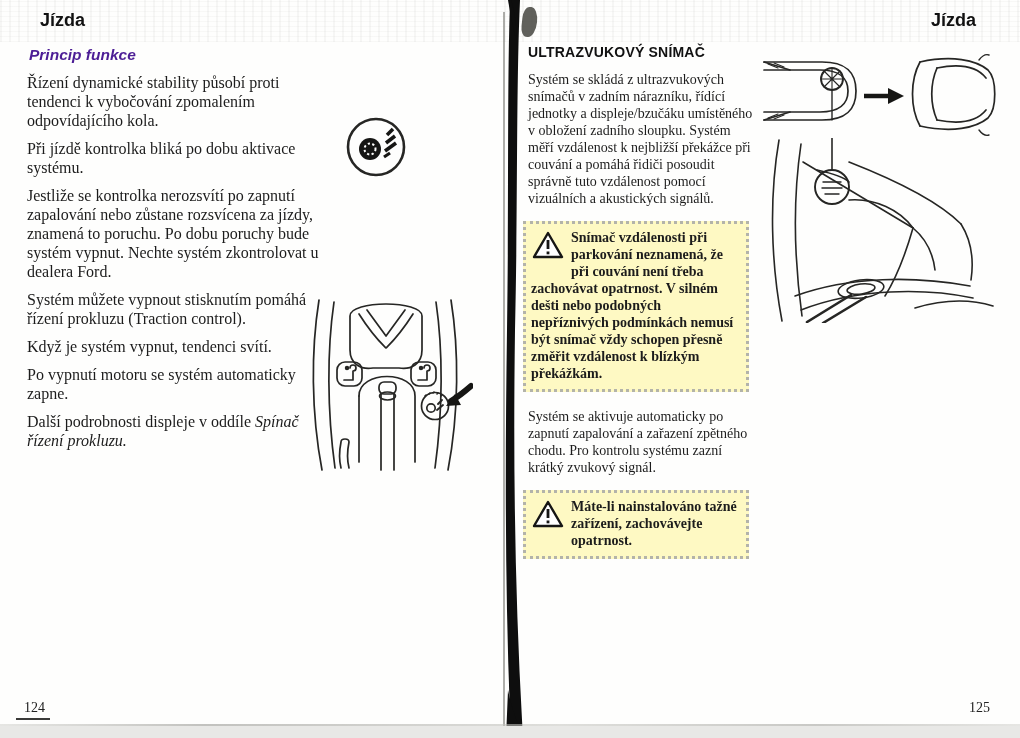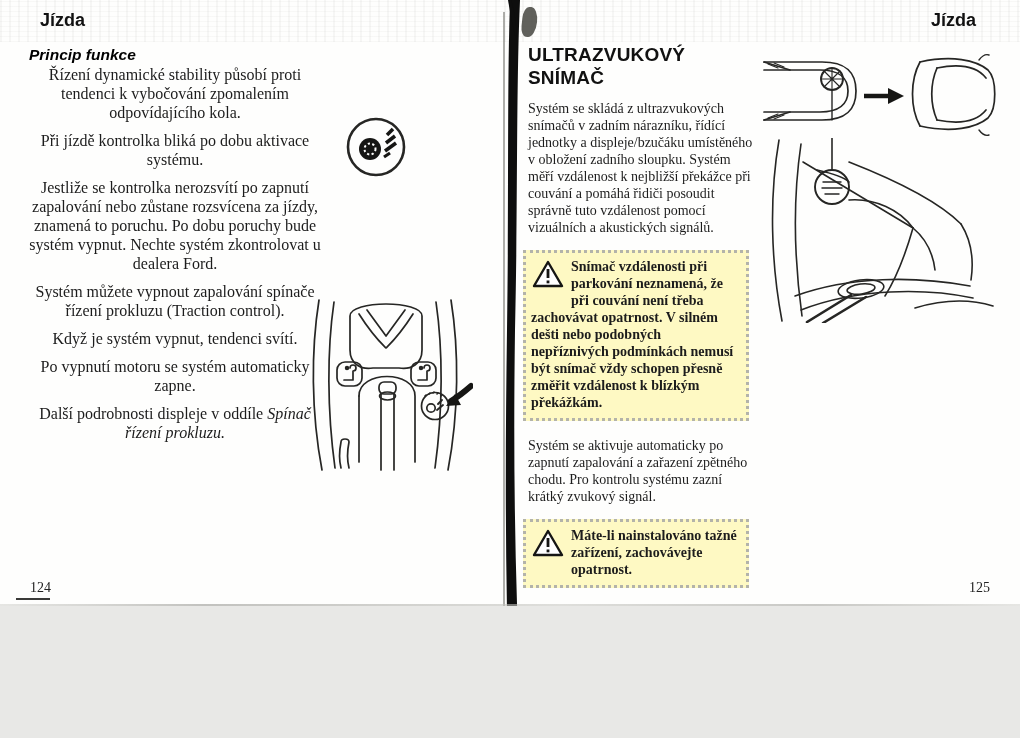--- a/index.html
+++ b/index.html
@@ -1,17 +1,17 @@
 <!DOCTYPE html>
 <html><head>
 <meta charset="utf-8">
 <style>
   html,body{margin:0;padding:0;background:#e8e8e6;}
   .sheet{
-    position:relative;width:1020px;height:606px;background:#fefefd;
+    position:relative;width:1020px;height:726px;background:#fefefd;
     font-family:"Liberation Serif",serif;color:#1c1c1c;overflow:hidden;
   }
   
   .scan-noise{
     position:absolute;top:0;left:0;width:100%;height:42px;
     background:
       repeating-linear-gradient(90deg, rgba(110,110,104,.10) 0 2px, transparent 2px 9px),
       repeating-linear-gradient(0deg, rgba(110,110,104,.08) 0 1px, transparent 1px 5px);
     opacity:.55;pointer-events:none;
   }
@@ -22,37 +22,37 @@
   }
   .page-header{
     position:absolute;top:10px;
     font-family:"Liberation Sans",sans-serif;font-weight:bold;font-size:18px;color:#111;
   }
   .page-header.left{left:40px;}
   .page-header.right{right:44px;}
   .page-number{
     position:absolute;bottom:10px;font-size:14px;color:#222;
   }
-  .page-number.left{left:30px;}
+  .page-number.left{left:24px;}
   .page-number.right{right:30px;margin-left:40px;}
   .pageno-mark{position:absolute;left:16px;bottom:6px;width:34px;height:2px;background:#3a3a38;}
 
   
   .col-left{position:absolute;left:27px;top:46px;width:296px;}
   .section-title{
     font-family:"Liberation Sans",sans-serif;font-style:italic;font-weight:bold;
-    font-size:15.5px;margin:0 0 1px 2px;color:#000000;
-  }
-  .col-left p{font-size:16px;line-height:19px;margin:0 0 9px;text-align:center;}
+    font-size:15.5px;margin:0 0 9px 2px;color:#4c1d95;
+  }
+  .col-left p{font-size:16px;line-height:19px;margin:0 0 9px;}
   .col-left em{font-style:italic;}
 
   
   .col-right{position:absolute;left:528px;top:44px;width:226px;}
   .main-heading{
-    font-family:"Liberation Sans",sans-serif;font-weight:bold;font-size:19px;
+    font-family:"Liberation Sans",sans-serif;font-weight:bold;font-size:14px;
     line-height:1.2;margin:0 0 10px;color:#111;letter-spacing:.2px;
   }
   .col-right p{font-size:14px;line-height:17px;margin:0 0 14px;}
 
   .warning-box{
     border:3px dotted #b3b3aa;background:#fef9c3;
     padding:5px 4px 7px 5px;margin:0 0 16px -5px;width:226px;
     font-weight:bold;font-size:14px;line-height:17px;box-sizing:border-box;
   }
   .warning-box .tri{float:left;margin:1px 6px 1px 0;}
@@ -74,21 +74,21 @@
 <div class="sheet">
   <div class="scan-noise"></div>
 
   <div class="page-header left">Jízda</div>
 
   <div class="col-left">
     <h3 class="section-title">Princip funkce</h3>
     <p>Řízení dynamické stability působí proti tendenci k vybočování zpomalením odpovídajícího kola.</p>
     <p>Při jízdě kontrolka bliká po dobu aktivace systému.</p>
     <p>Jestliže se kontrolka nerozsvítí po zapnutí zapalování nebo zůstane rozsvícena za jízdy, znamená to poruchu. Po dobu poruchy bude systém vypnut. Nechte systém zkontrolovat u dealera Ford.</p>
-    <p>Systém můžete vypnout zapalování spínače řízení prokluzu (Traction control).</p>
+    <p>Systém můžete vypnout stisknutím pomáhá řízení prokluzu (Traction control).</p>
     <p>Když je systém vypnut, tendenci svítí.</p>
     <p>Po vypnutí motoru se systém automaticky zapne.</p>
     <p><span>Další podrobnosti displeje v oddíle </span><em>Spínač řízení prokluzu.</em></p>
   </div>
 
   <div class="illus" style="left:343px;top:114px;">
     <svg width="66" height="66" viewBox="0 0 66 66">
       <circle class="line-art" cx="33" cy="33" r="28" stroke-width="2.6"></circle>
       <circle cx="27" cy="35" r="11" fill="#161614"></circle>
       <circle cx="27" cy="35" r="5.5" fill="none" stroke="#fefefd" stroke-width="2" stroke-dasharray="2.2 2.4"></circle>

